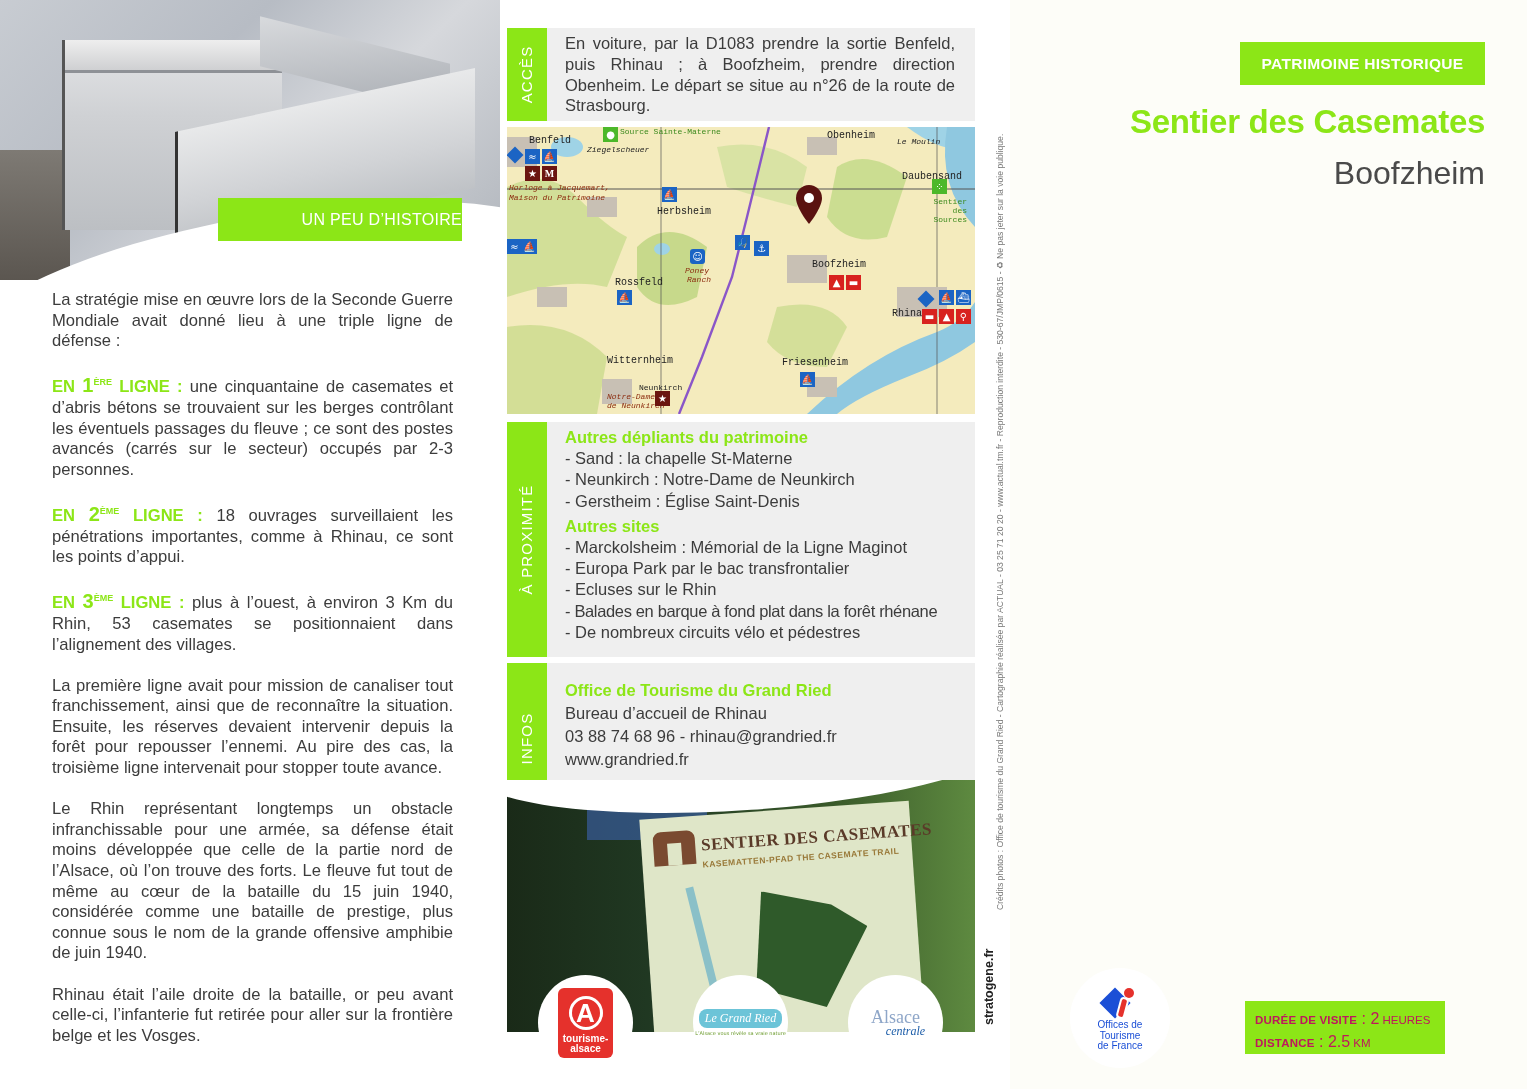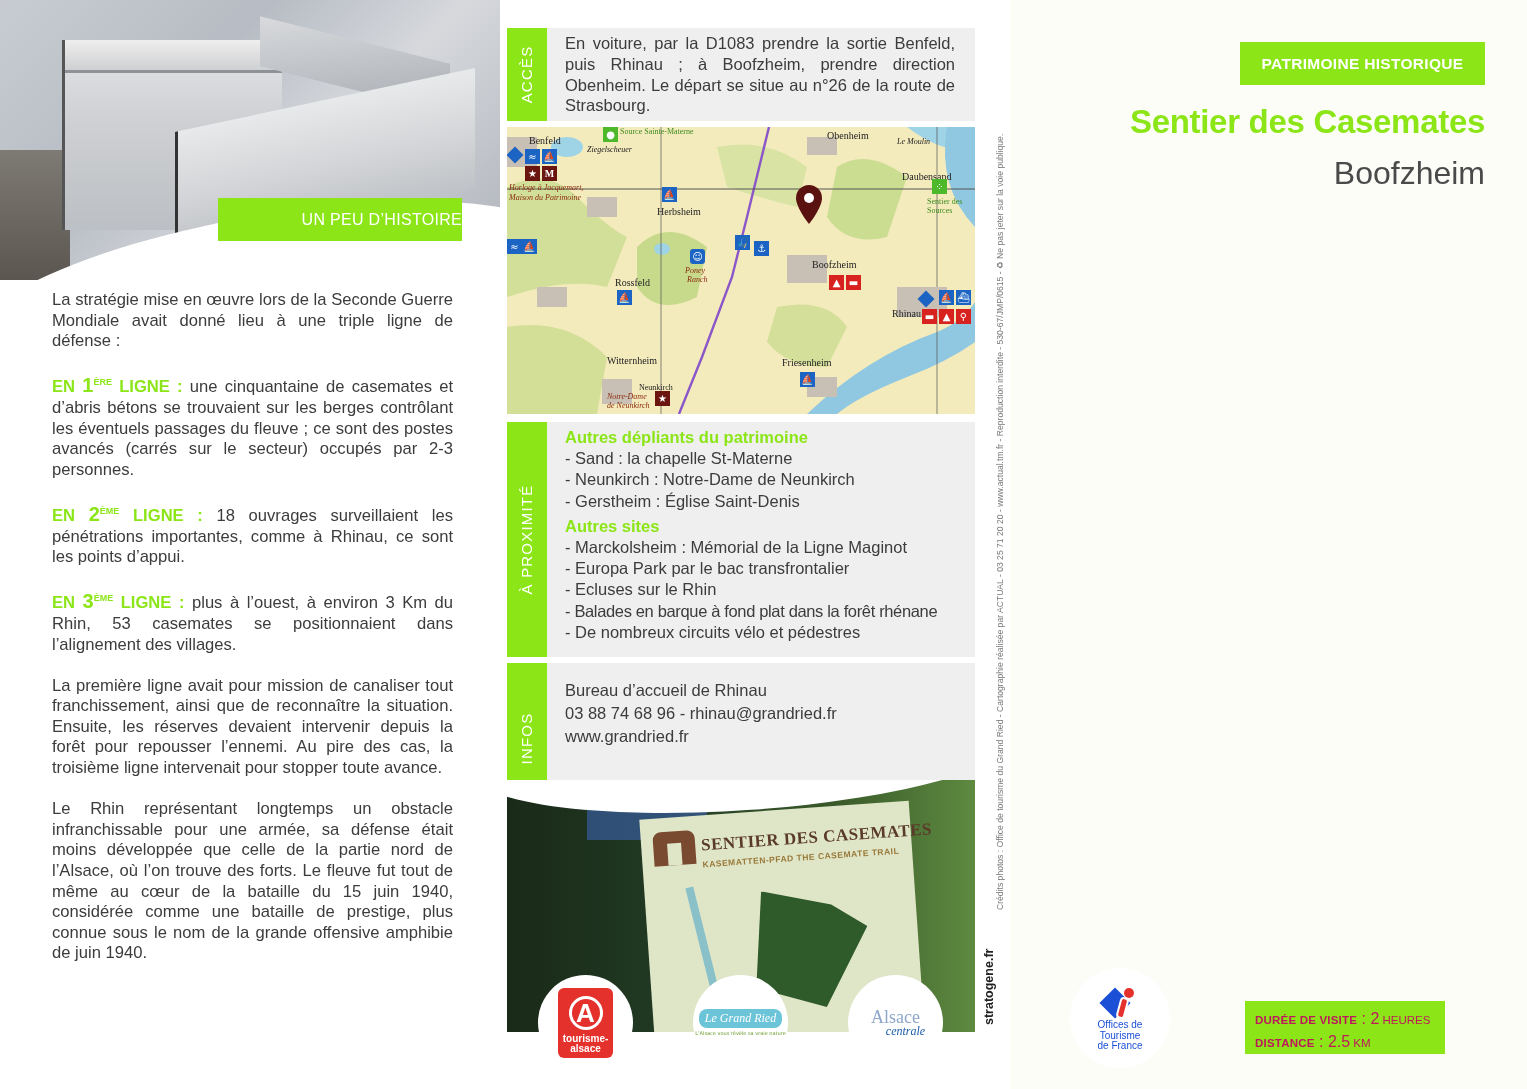--- a/index.html
+++ b/index.html
@@ -42,21 +42,21 @@
   .block-side span { color: #fff; transform: rotate(-90deg); white-space: nowrap; font-family: "Liberation Sans", sans-serif;
     font-size: 15px; letter-spacing: 1.2px; }
   .block-body { position: absolute; left: 58px; right: 20px; font-family: "Liberation Sans", sans-serif; color: #3c3c3c; }
 
   .acces { top: 28px; height: 93px; }
   .acces .block-body { top: 5px; font-size: 16.5px; line-height: 20.8px; text-align: justify; }
 
   .map { position: absolute; left: 7px; top: 127px; width: 468px; height: 287px; overflow: hidden;
     background: #f2e8b8; }
   .map svg { position: absolute; left: 0; top: 0; }
-  .map .lbl { position: absolute; font-family: Liberation Serif, serif; font-size: 10px; color: #222; white-space: nowrap; }
+  .map .lbl { position: absolute; font-family: Liberation Mono, monospace; font-size: 10px; color: #222; white-space: nowrap; text-align: right; }
   .map .lbl.red { color: #8b2a0d; font-style: italic; }
   .map .lbl.green { color: #3d8a1e; }
   .map .ico { position: absolute; width: 15px; height: 15px; display: flex; align-items: center; justify-content: center;
     font-size: 10px; color: #fff; font-family: "DejaVu Sans", sans-serif; }
   .ico.blue { background: #1b64c4; }
   .ico.red { background: #d8221f; }
   .ico.brown { background: #6b1510; }
   .ico.green { background: #4cb82a; }
 
   .prox { top: 422px; height: 235px; }
@@ -185,20 +185,21 @@
     <p>
       <span class="lead"><span>EN </span><span class="num">2</span><sup>ÈME</sup><span> LIGNE :</span></span><span> 18 ouvrages surveillaient les pénétrations importantes, comme à Rhinau, ce sont  les points d’appui.</span>
     </p>
 
     <p>
       <span class="lead"><span>EN </span><span class="num">3</span><sup>ÈME</sup><span> LIGNE :</span></span><span> plus à l’ouest, à environ 3 Km du Rhin, 53 casemates se positionnaient dans l’alignement des villages.</span>
     </p>
 
     <p>La première ligne avait pour mission de canaliser tout franchissement, ainsi que de reconnaître la situation. Ensuite, les réserves devaient intervenir depuis la forêt pour repousser l’ennemi. Au pire des cas, la troisième ligne intervenait pour stopper toute avance.</p>
     <p>Le Rhin représentant longtemps un obstacle infranchissable pour une armée, sa défense était moins développée que celle de la partie nord de l’Alsace, où l’on trouve des forts. Le fleuve fut tout de même au cœur de la bataille du 15 juin 1940, considérée comme une bataille de prestige, plus connue sous le nom de la grande offensive amphibie de juin 1940.</p>
+    <p>Rhinau était l’aile droite de la bataille, or peu avant celle-ci, l’infanterie fut retirée pour aller sur la frontière belge et les Vosges.</p>
   </div>
 </section>
 
 <section class="p2">
 
   <div class="block acces">
     <div class="block-side">
         <span>ACCÈS</span>
       </div>
     <div class="block-body">En voiture, par la D1083 prendre la sortie Benfeld, puis Rhinau ; à Boofzheim, prendre direction Obenheim. Le départ se situe au n°26 de la route de Strasbourg.</div>
@@ -307,20 +308,21 @@
         <li>- De nombreux circuits vélo et pédestres</li>
       </ul>
     </div>
   </div>
 
   <div class="block infos">
     <div class="block-side">
         <span>INFOS</span>
       </div>
     <div class="block-body">
+      <div class="org">Office de Tourisme du Grand Ried</div>
       <div>Bureau d’accueil de Rhinau</div>
       <div>03 88 74 68 96 - rhinau@grandried.fr</div>
       <div>www.grandried.fr</div>
     </div>
   </div>
 
   <div class="p2-photo">
     <div class="sky"></div>
     <div class="sign">
       <div class="door"></div>

